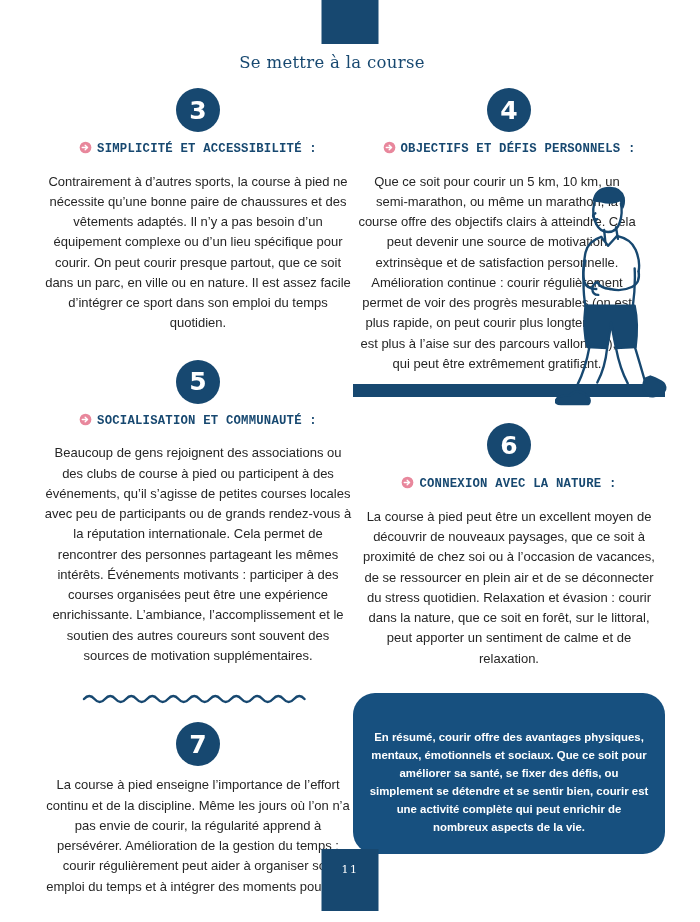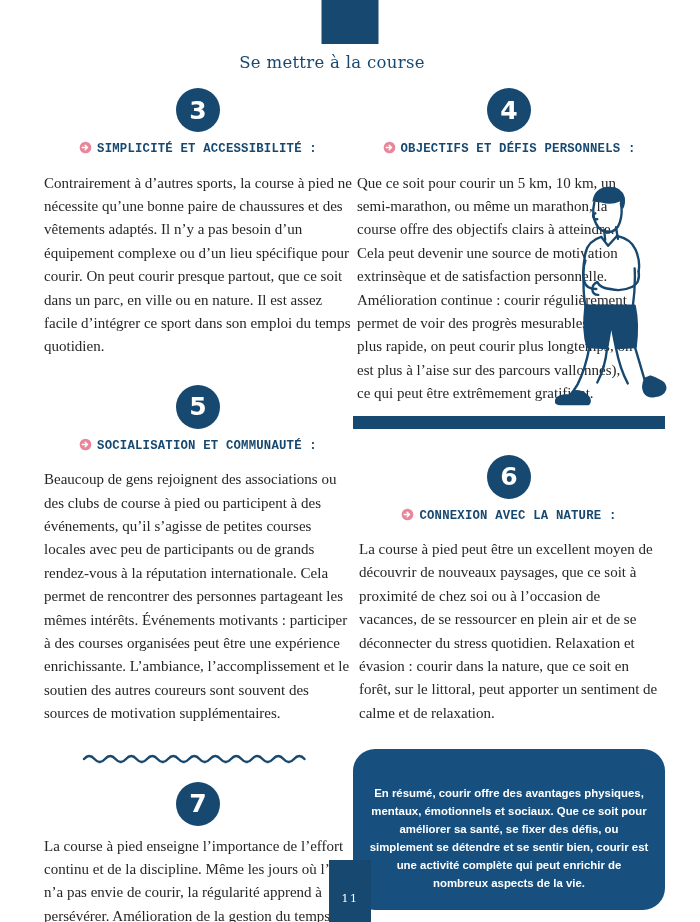--- a/index.html
+++ b/index.html
@@ -84,23 +84,23 @@
     margin: 0 0 12px 0;
     padding: 0 4px;
   }
   .heading .arrow-icon {
     display: inline-block;
     vertical-align: -2px;
     margin-right: 5px;
   }
 
   .body-text {
-    text-align: left;
-    font-family: Liberation Serif, serif;
-    font-size: 15px;
+    text-align: center;
+    font-family: Liberation Sans, sans-serif;
+    font-size: 13px;
     line-height: 1.56;
     color: #262626;
     margin: 0;
     padding: 0 6px;
     white-space: pre-line;
   }
   .body-text.narrow { padding: 0 28px 0 4px; }
 
   
   .runner {
@@ -135,28 +135,28 @@
     font-family: "Liberation Sans", sans-serif;
     font-weight: 700;
     font-size: 11.4px;
     line-height: 1.58;
     white-space: pre-line;
   }
 
   
   .footer-block {
     position: absolute;
-    bottom: 0;
+    bottom: 11px;
     left: 50%;
     transform: translateX(-50%);
-    width: 42px;
+    width: 57px;
     height: 62px;
     background: #174870;
     display: flex;
-    align-items: center;
+    align-items: flex-start;
     justify-content: center;
   }
   .page-number {
     font-family: "DejaVu Serif", serif;
     font-size: 11px;
     color: #ffffff;
     letter-spacing: 1.5px;
     margin-top: 14px;
   }
   .spacer-26 { height: 26px; }

